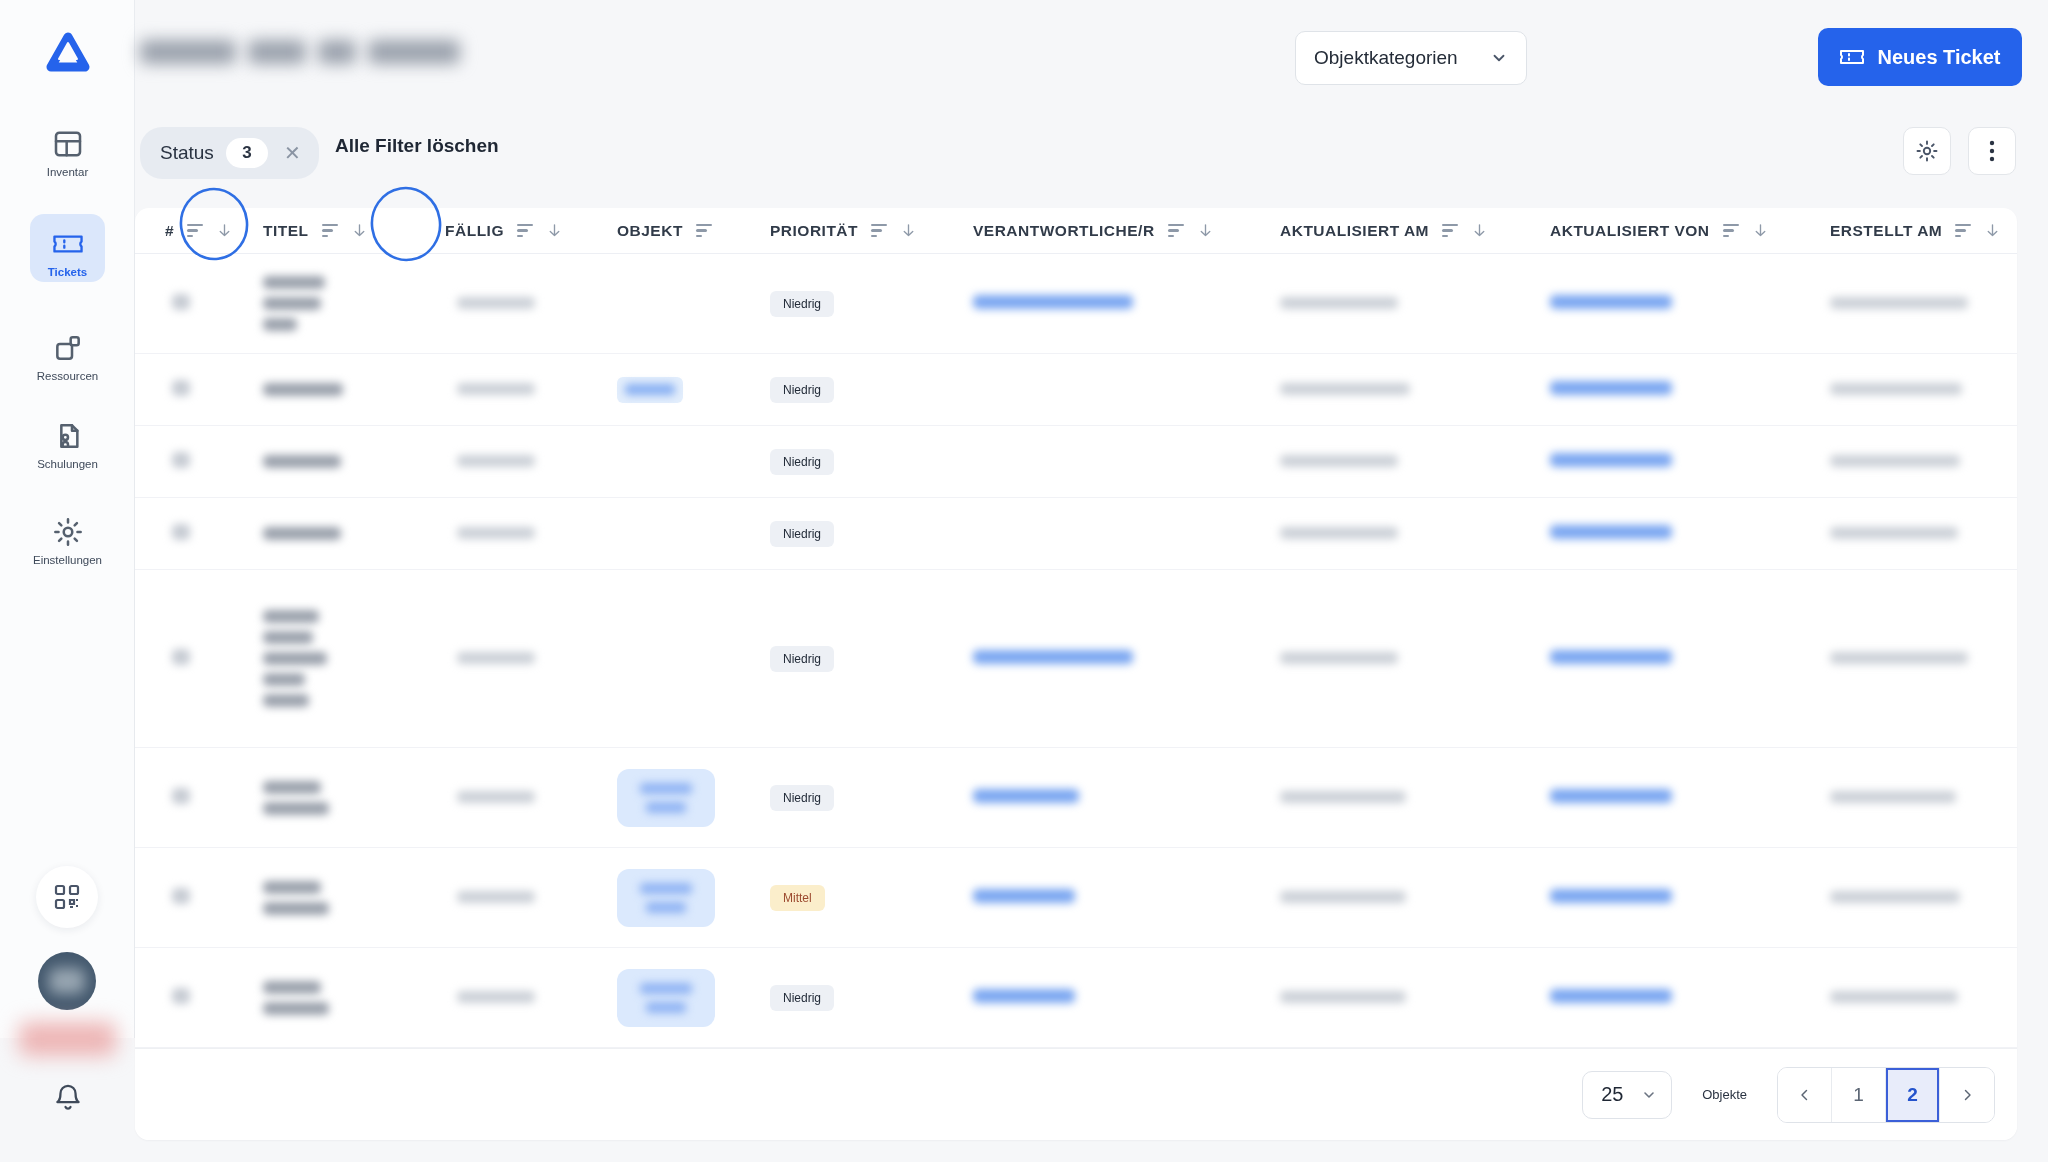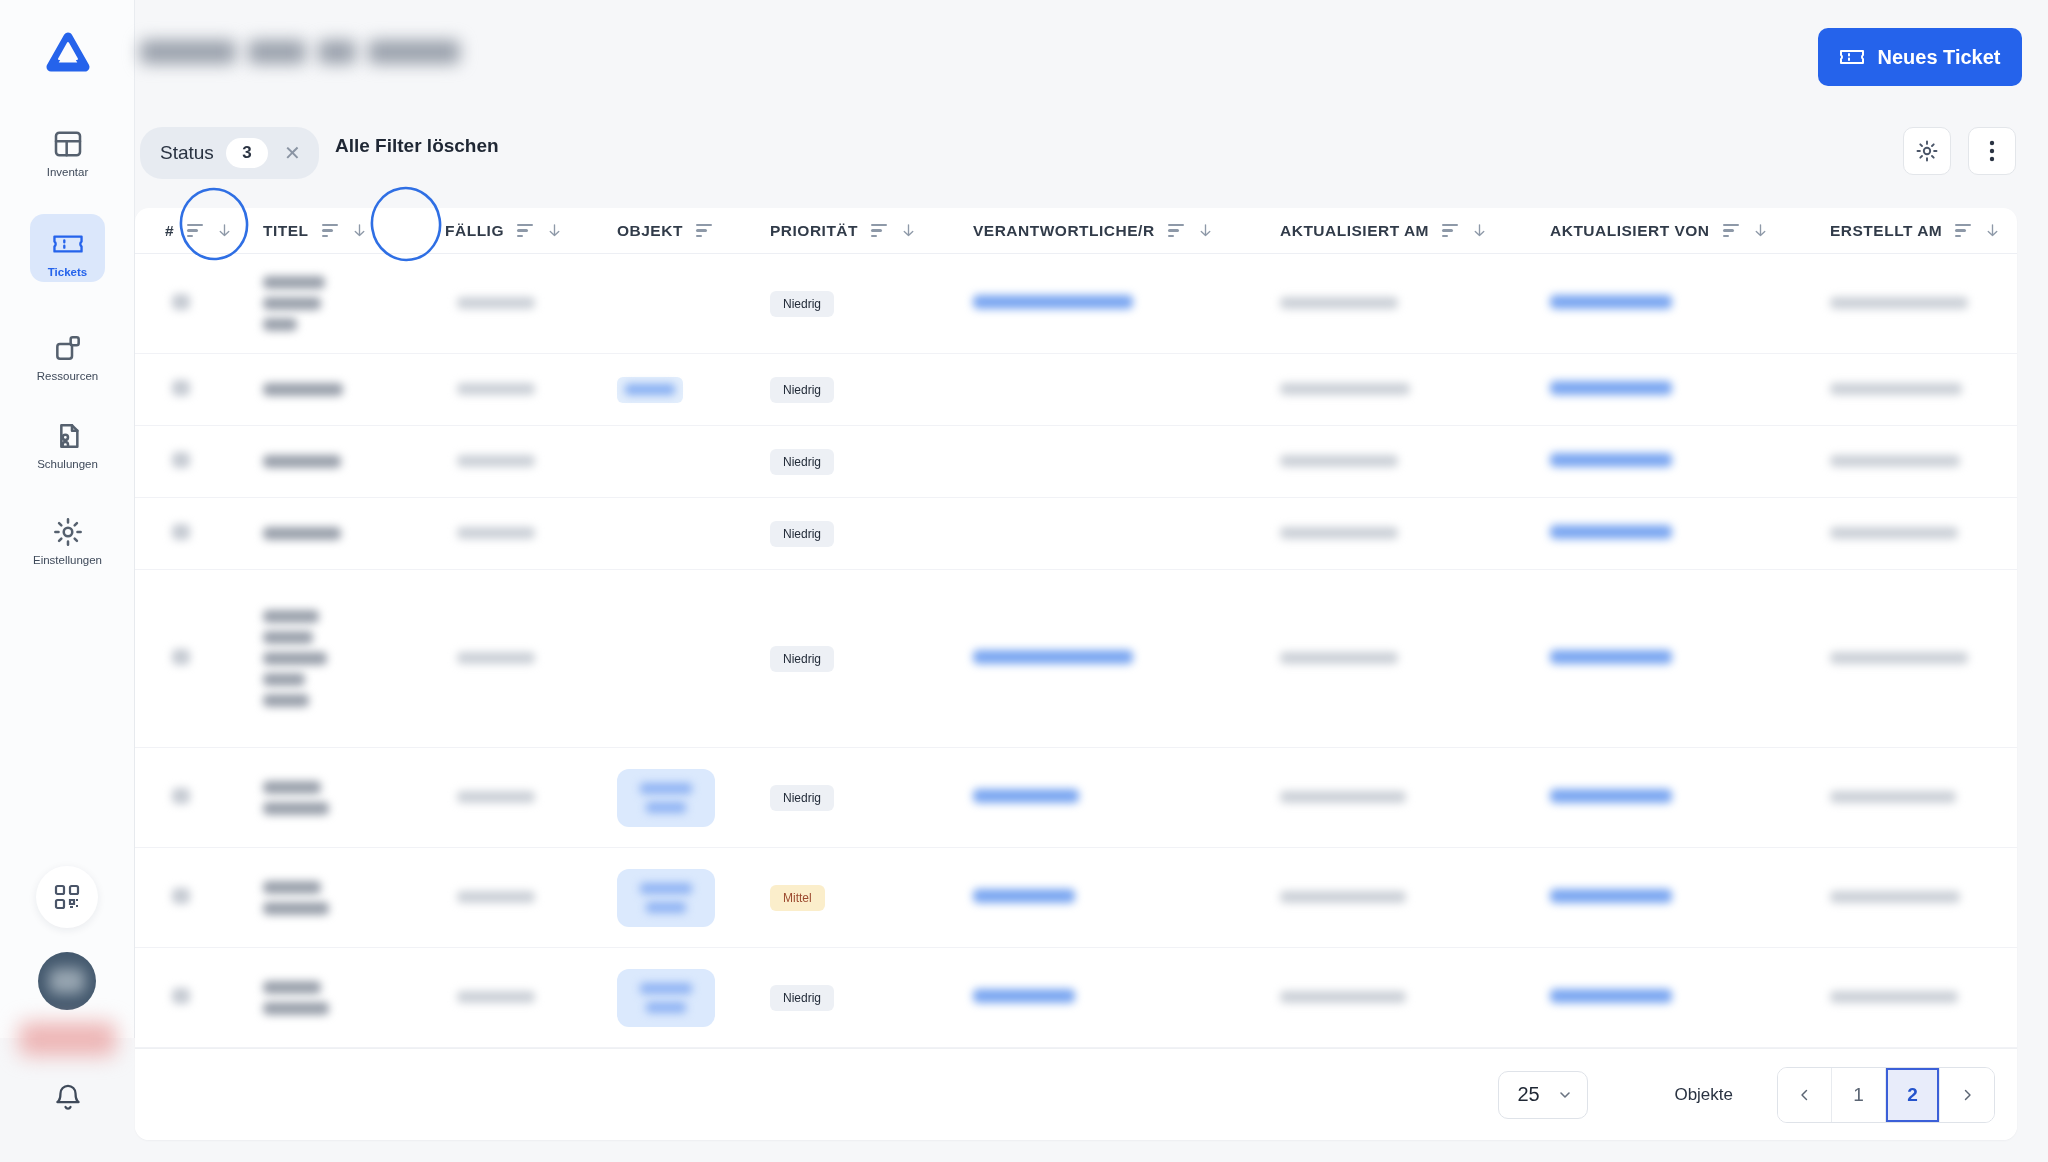--- a/index.html
+++ b/index.html
@@ -61,24 +61,24 @@
   .rb.num{background:#c6cbd3;width:18px;height:16px;margin-left:7px;}
   .obj-text{width:66px;height:26px;background:#e3eefc;border-radius:6px;display:flex;align-items:center;justify-content:center;}
   .obj-text span{width:50px;height:11px;background:#86aef2;filter:blur(4px);border-radius:4px;}
   .obj-card{width:98px;height:58px;background:#dbe9fd;border-radius:12px;display:flex;flex-direction:column;align-items:center;justify-content:center;gap:8px;}
   .obj-card span{width:52px;height:11px;background:#8fb3f3;filter:blur(4px);border-radius:4px;}
   .badge{display:inline-block;padding:6px 13px;border-radius:6px;font-size:12px;}
   .badge.low{background:#edf0f5;color:#222b38;}
   .badge.mid{background:#fbeecb;color:#9c4a2f;}
 
   
-  .tfoot{position:absolute;left:0;bottom:0;width:100%;height:92px;display:flex;align-items:center;justify-content:flex-end;padding-right:22px;gap:44px;border-top:1px solid #eef0f3;background:#fff;}
+  .tfoot{position:absolute;left:0;bottom:0;width:100%;height:92px;display:flex;align-items:center;justify-content:flex-end;padding-right:22px;gap:30px;border-top:1px solid #eef0f3;background:#fff;}
   .pagesize{width:90px;height:48px;border:1px solid #dfe3e9;border-radius:10px;display:flex;align-items:center;justify-content:space-between;padding:0 14px 0 18px;cursor:pointer;}
   .pagesize .v{font-size:20px;color:#1f2734;}
-  .pg-label{font-size:17px;color:#2a3342;margin-left:42px;}
+  .pg-label{font-size:13px;color:#2a3342;}
   .pager{display:flex;border:1px solid #dfe3e9;border-radius:10px;overflow:hidden;}
   .pager .pcell{width:54px;height:54px;display:flex;align-items:center;justify-content:center;font-size:19px;color:#5b6573;cursor:pointer;border-right:1px solid #e8ebef;background:#fff;}
   .pager .pcell:last-child{border-right:none;}
   .pager .pcell.active{background:#e8ecfa;box-shadow:inset 0 0 0 2px #3b5fd8;color:#2453cc;font-weight:bold;}
 
   .annot{position:absolute;left:0;top:170px;width:520px;height:130px;pointer-events:none;z-index:5;}
 </style>
 </head>
 <body>
 
@@ -154,20 +154,26 @@
   <div class="main">
 
     <div class="title-redact">
       <span style="width:96px"></span>
         <span style="width:58px"></span>
         <span style="width:38px"></span>
         <span style="width:92px"></span>
     </div>
 
 
+    <div class="category-dd">
+      <span class="lbl">Objektkategorien</span>
+      <svg width="18" height="18" viewBox="0 0 24 24" fill="none" stroke="#4a5568" stroke-width="2.4" stroke-linecap="round" stroke-linejoin="round">
+          <path d="M6 9l6 6 6-6"></path>
+        </svg>
+    </div>
 
     <button class="btn-primary">
       <svg width="26" height="22" viewBox="0 0 26 22" fill="none" stroke="#fff" stroke-width="2" stroke-linejoin="round">
         <path d="M2 5h22v4a2.5 2.5 0 0 0 0 4v4H2v-4a2.5 2.5 0 0 0 0-4z"></path>
         <path d="M10 8v1.6M10 12.4V14" stroke-linecap="round"></path>
       </svg>
       <span>Neues Ticket</span>
     </button>
 
     <div class="status-chip">

